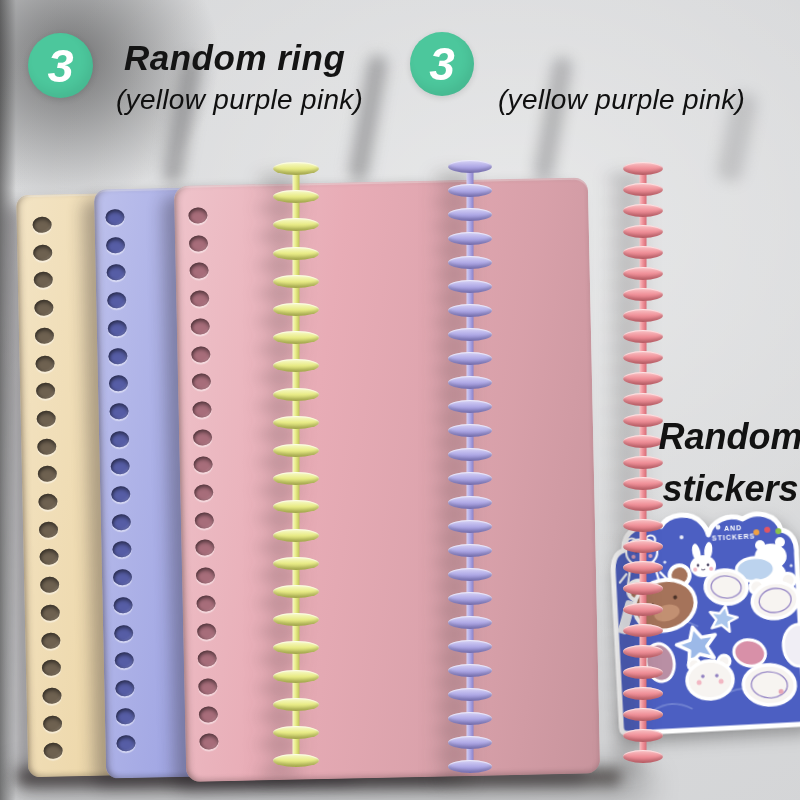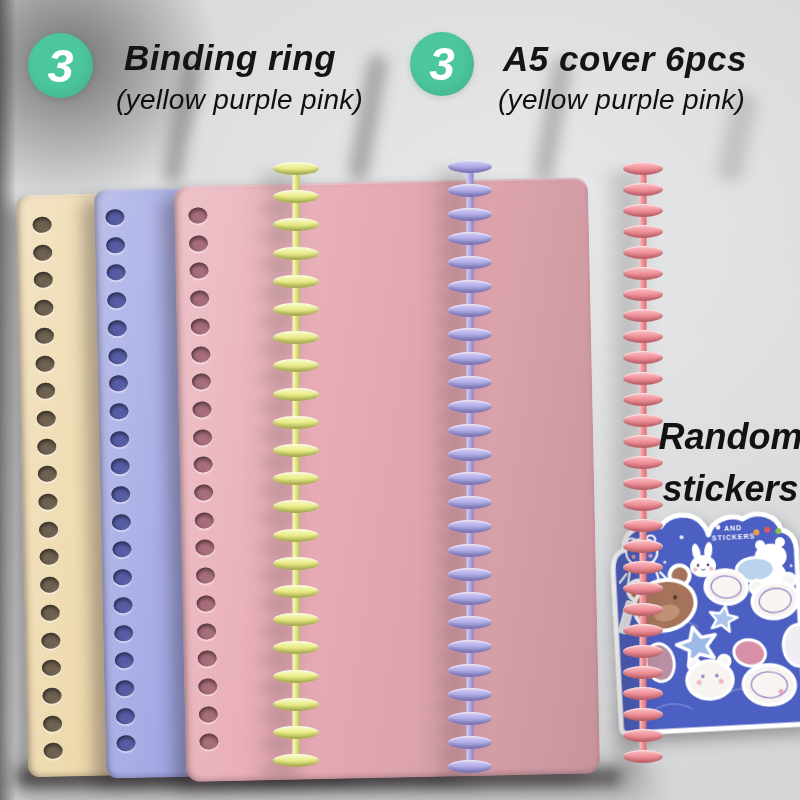--- a/index.html
+++ b/index.html
@@ -83,27 +83,26 @@
   <div class="vignette-corner"></div>
 
   <div class="streak" style="left:172px;top:56px;width:20px;height:128px;transform:rotate(10deg);"></div>
   <div class="streak" style="left:358px;top:54px;width:20px;height:128px;transform:rotate(10deg);"></div>
   <div class="streak" style="left:543px;top:56px;width:20px;height:126px;transform:rotate(10deg);opacity:.8;"></div>
   <div class="streak" style="left:724px;top:92px;width:26px;height:90px;transform:rotate(12deg);opacity:.5;"></div>
 
   <div class="badge" id="badge1" style="background: rgb(76, 199, 156);">
     <span>3</span>
   </div>
-  <div class="ann-title" id="title1">Binding ring</div>
+  <div class="ann-title" id="title1">Random ring</div>
   <div class="ann-sub" id="sub1">(yellow purple pink)</div>
 
   <div class="badge" id="badge2" style="background: rgb(76, 199, 156);">
     <span>3</span>
   </div>
-  <div class="ann-title" id="title2">A5 cover 6pcs</div>
   <div class="ann-sub" id="sub2">(yellow purple pink)</div>
 
   <div id="random-note">
     <div class="line">Random</div>
     <div class="line">stickers</div>
   </div>
 
   <div class="floor-shadow wide" style="left:10px;top:772px;width:640px;height:26px;"></div>
   <div class="floor-shadow" style="left:16px;top:768px;width:606px;height:18px;"></div>
 

